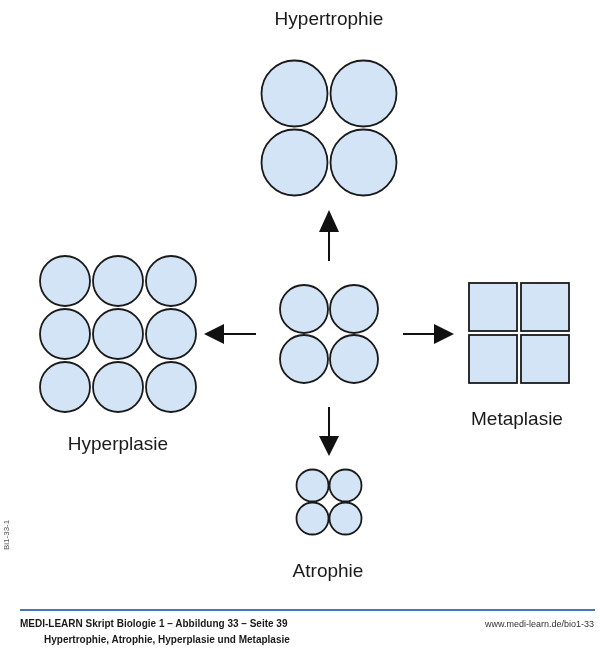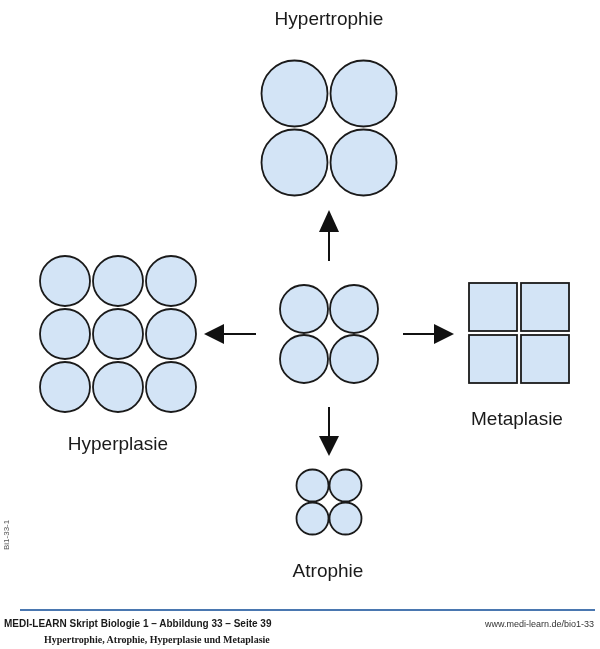--- a/index.html
+++ b/index.html
@@ -4,22 +4,22 @@
   <style>
     html, body { margin: 0; padding: 0; background: #ffffff; }
     body { width: 600px; height: 649px; position: relative; overflow: hidden; font-family: "Liberation Sans", sans-serif; }
     #diagram { position: absolute; left: 0; top: 0; width: 600px; height: 600px; }
     .cell { fill: #d3e4f6; stroke: #1a1a1a; stroke-width: 1.8; }
     .arrow-line { stroke: #111111; stroke-width: 2; }
     .arrow-head { fill: #111111; }
     .label { font-family: "Liberation Sans", sans-serif; font-size: 19px; fill: #1a1a1a; text-anchor: middle; }
     .side-code { position: absolute; left: 2px; top: 550px; transform: rotate(-90deg); transform-origin: left top; font-size: 8px; color: #555; font-family: "Liberation Sans", sans-serif; white-space: nowrap; }
     .footer-rule { position: absolute; left: 20px; top: 609px; width: 575px; height: 2px; background: #4a77b0; }
-    .footer-title { position: absolute; left: 4px; top: 618px; font-size: 10px; font-weight: bold; color: #1a1a1a; font-family: "Liberation Sans", sans-serif; white-space: nowrap; }
-    .footer-sub { position: absolute; left: 20px; top: 634px; font-size: 10px; font-weight: bold; color: #1a1a1a; font-family: Liberation Serif, serif; white-space: nowrap; padding-left: 24px; }
+    .footer-title { position: absolute; left: 20px; top: 618px; font-size: 10px; font-weight: bold; color: #1a1a1a; font-family: "Liberation Sans", sans-serif; white-space: nowrap; }
+    .footer-sub { position: absolute; left: 20px; top: 634px; font-size: 10px; font-weight: bold; color: #1a1a1a; font-family: Liberation Sans, sans-serif; white-space: nowrap; padding-left: 24px; }
     .footer-url { position: absolute; right: 6px; top: 619px; font-size: 9px; color: #333; font-family: "Liberation Sans", sans-serif; white-space: nowrap; text-align: right; }
   </style>
 </head>
 <body>
 
 <svg id="diagram" width="600" height="600" viewBox="0 0 600 600" xmlns="http://www.w3.org/2000/svg">
   <g id="g-hypertrophie">
       <circle cx="294.5" cy="93.5" r="33" class="cell" style="fill: rgb(211, 228, 246); stroke: rgb(26, 26, 26);"></circle>
       <circle cx="363.5" cy="93.5" r="33" class="cell" style="fill: rgb(211, 228, 246); stroke: rgb(26, 26, 26);"></circle>
       <circle cx="294.5" cy="162.5" r="33" class="cell" style="fill: rgb(211, 228, 246); stroke: rgb(26, 26, 26);"></circle>

